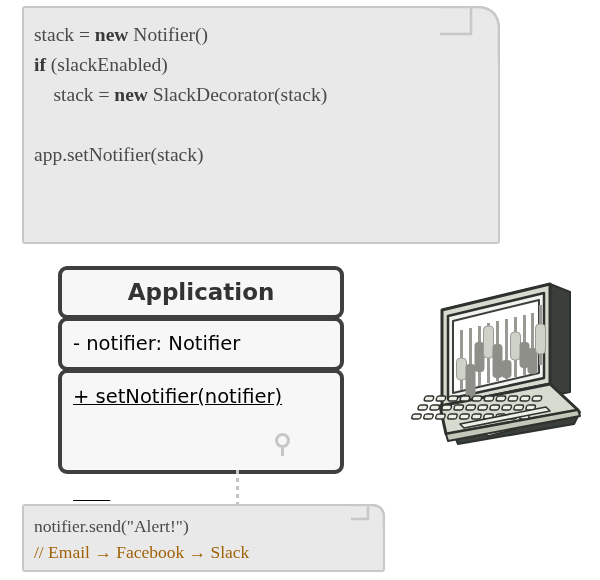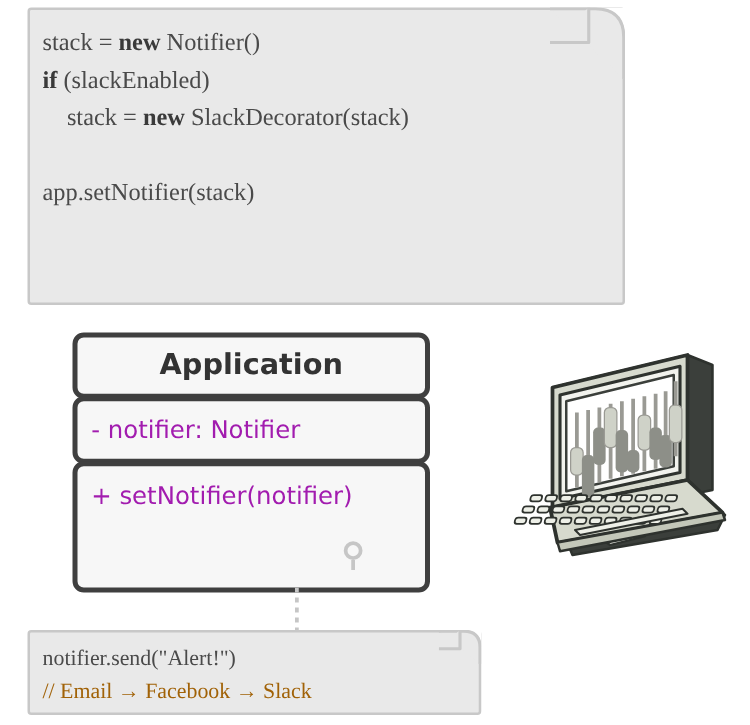--- a/index.html
+++ b/index.html
@@ -93,26 +93,26 @@
 
   .uml-title {
     font-size: 23px;
     font-weight: bold;
     color: #333333;
     text-align: center;
     line-height: 45px;
   }
   .uml-row-text {
     font-size: 19.5px;
-    color: #a21caf;
+    color: #000000;
     padding-left: 11px;
     line-height: 46px;
     white-space: pre;
   }
-  #uml-methods-row .uml-row-text { line-height: 48px; }
+  #uml-methods-row .uml-row-text { line-height: 48px; text-decoration: underline; }
   .uml-method-line { position: relative; }
 
   
   .lollipop {
     position: absolute;
     left: 213px;
     top: 12px;
     width: 15px;
     height: 15px;
     border: 3px solid #c6c6c6;

